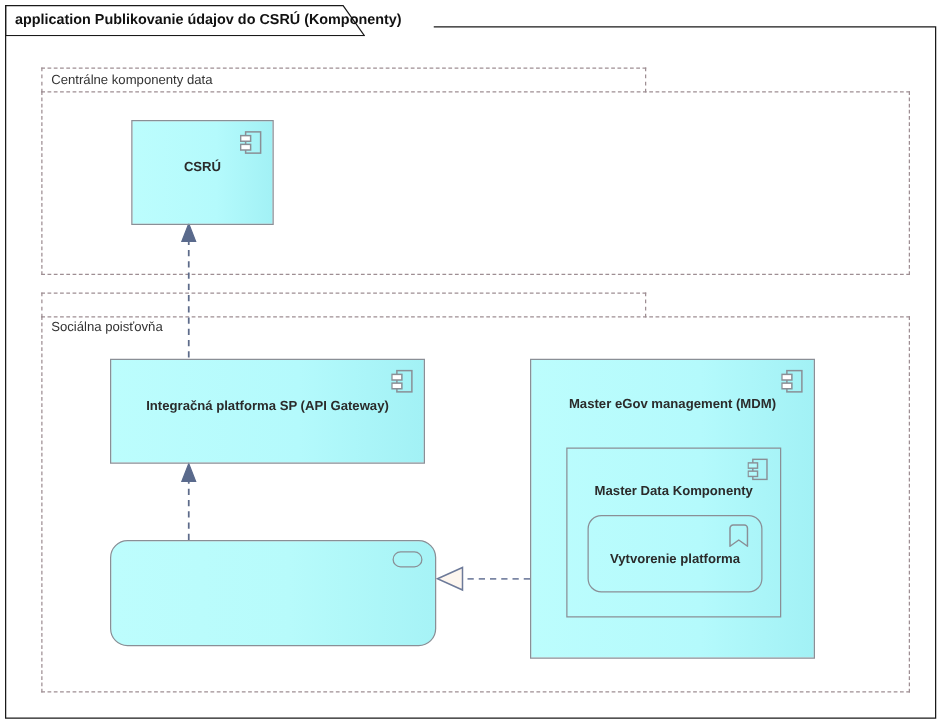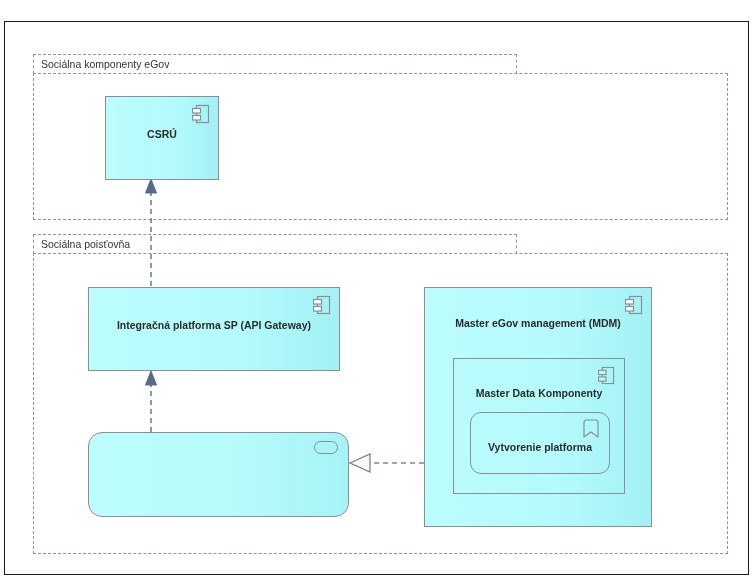--- a/index.html
+++ b/index.html
@@ -157,33 +157,40 @@
     height: 581px;
     pointer-events: none;
     overflow: visible;
   }
 </style>
 </head>
 <body>
 
 <div id="diagram-canvas">
 
+  <div class="frame-title-tab">
+    <svg width="288" height="25" viewBox="0 0 288 25">
+      <path d="M0.5,0.5 H270.5 L287.5,24.5 H0.5 Z" fill="#ffffff" stroke="#1a1a1a" stroke-width="1"></path>
+      <line x1="0.5" y1="0.5" x2="0.5" y2="24.5" stroke="#1a1a1a" stroke-width="1"></line>
+    </svg>
+    <span class="frame-title-text">application Publikovanie údajov do CSRÚ (Komponenty)</span>
+  </div>
 
   <div class="frame-border"></div>
 
   <div class="group" style="left:33px; top:54px; width:695px; height:166px;">
     <div class="group-tab" style="width:484px; height:20px;"></div>
     <div class="group-body" style="top:19px; width:695px; height:147px;"></div>
-    <span class="group-label" style="top:4px; line-height:13px;">Sociálna komponenty eGov</span>
+    <span class="group-label" style="top:4px; line-height:13px;">Centrálne komponenty data</span>
   </div>
 
   <div class="group" style="left:33px; top:234px; width:695px; height:320px;">
     <div class="group-tab" style="width:484px; height:20px;"></div>
     <div class="group-body" style="top:19px; width:695px; height:301px;"></div>
-    <span class="group-label" style="top:4px; line-height:13px;">Sociálna poisťovňa</span>
+    <span class="group-label" style="top:22px; line-height:13px;">Sociálna poisťovňa</span>
   </div>
 
   <svg class="connector">
 
     <g>
       <line x1="151" y1="286" x2="151" y2="192" stroke="#5d6b8a" stroke-width="1.4" stroke-dasharray="5,4"></line>
       <polygon points="151,179 145.5,193 156.5,193" fill="#5a6a8c" stroke="#5a6a8c" stroke-width="1"></polygon>
     </g>
 
     <g>

